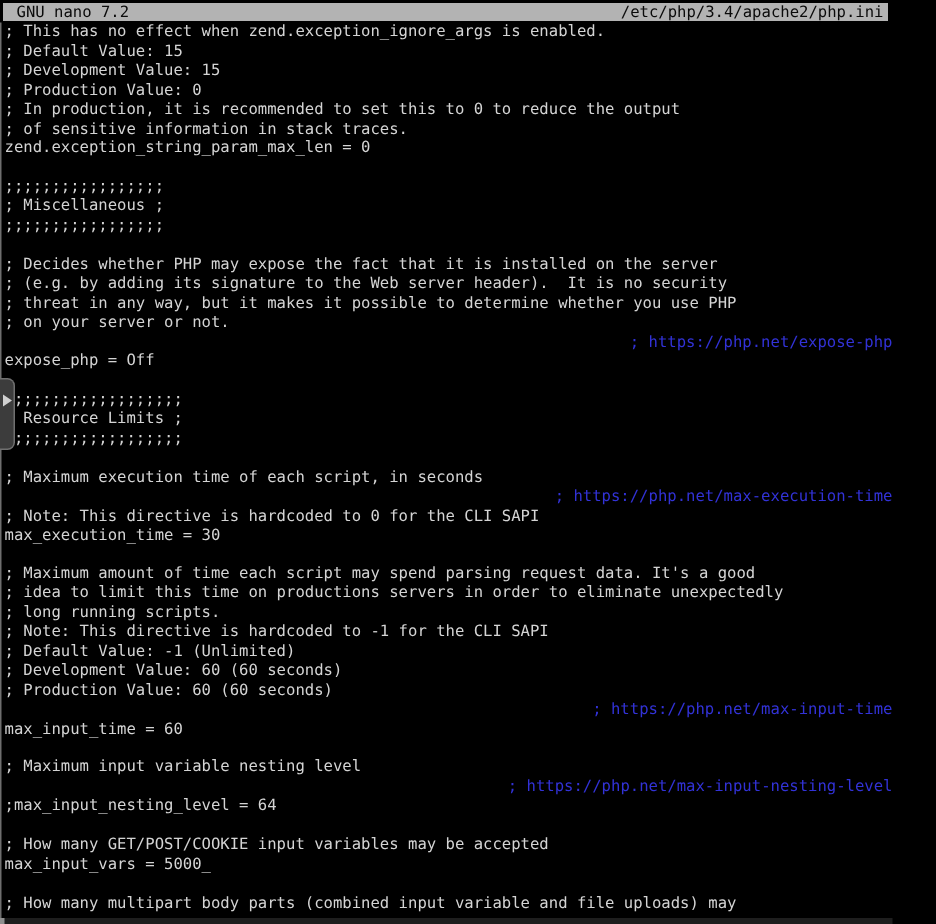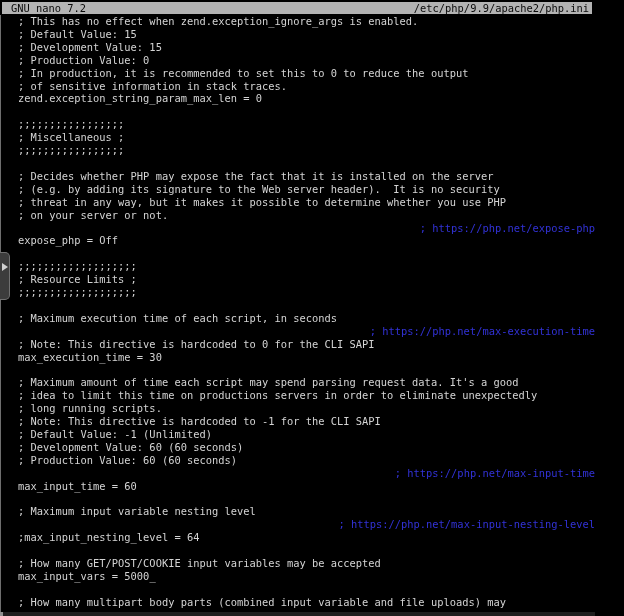--- a/index.html
+++ b/index.html
@@ -13,21 +13,21 @@
     background:#b3b3b3; color:#0a0a0a;
     font-size:10.4px; line-height:12px;
     display:flex; justify-content:space-between;
     padding:0 3px 0 9px; box-sizing:border-box;
     white-space:pre;
   }
   .titlebar .apptitle { font-weight:normal; }
   .editor {
     position:absolute; top:15px; left:0; right:0; bottom:0;
     color:#d4d4d4; font-size:10.4px; line-height:12.91px;
-    white-space:pre; border-left:1px solid #6e6e6e; padding-left:17px;
+    white-space:pre; border-left:1px solid #6e6e6e; padding-left:2px;
     box-sizing:border-box; cursor:text; overflow:hidden;
   }
   .line { height:12.91px; }
   .line.link { color:#3232d7;text-align:right; }
   .cursor { color:#d8d8d8; }
   .scroll-handle {
     position:absolute; left:0; top:252px; width:10px; height:48px;
     background:#3c3c3c; border:1px solid #707070; border-left:none;
     border-radius:0 5px 5px 0; box-sizing:border-box; cursor:pointer;
   }
@@ -43,21 +43,21 @@
     content:""; position:absolute; left:0; top:0; width:3px; height:4px; background:#8f8f8f;
   }
 </style>
 </head>
 <body>
 
 <div class="screen" style="background: rgb(0, 0, 0);">
 
   <div class="titlebar" style="background: rgb(179, 179, 179); color: rgb(10, 10, 10);">
     <span class="apptitle">GNU nano 7.2</span>
-    <span class="filepath">/etc/php/9.9/apache2/php.ini</span>
+    <span class="filepath">/etc/php/3.4/apache2/php.ini</span>
   </div>
 
   <div class="editor" id="editor" style="color: rgb(212, 212, 212);"><div class="line">; This has no effect when zend.exception_ignore_args is enabled.</div><div class="line">; Default Value: 15</div><div class="line">; Development Value: 15</div><div class="line">; Production Value: 0</div><div class="line">; In production, it is recommended to set this to 0 to reduce the output</div><div class="line">; of sensitive information in stack traces.</div><div class="line">zend.exception_string_param_max_len = 0</div><div class="line"></div><div class="line">;;;;;;;;;;;;;;;;;</div><div class="line">; Miscellaneous ;</div><div class="line">;;;;;;;;;;;;;;;;;</div><div class="line"></div><div class="line">; Decides whether PHP may expose the fact that it is installed on the server</div><div class="line">; (e.g. by adding its signature to the Web server header).  It is no security</div><div class="line">; threat in any way, but it makes it possible to determine whether you use PHP</div><div class="line">; on your server or not.</div><div class="line link" style="color: rgb(50, 50, 215);">; https://php.net/expose-php</div><div class="line">expose_php = Off</div><div class="line"></div><div class="line">;;;;;;;;;;;;;;;;;;;</div><div class="line">; Resource Limits ;</div><div class="line">;;;;;;;;;;;;;;;;;;;</div><div class="line"></div><div class="line">; Maximum execution time of each script, in seconds</div><div class="line link" style="color: rgb(50, 50, 215);">; https://php.net/max-execution-time</div><div class="line">; Note: This directive is hardcoded to 0 for the CLI SAPI</div><div class="line">max_execution_time = 30</div><div class="line"></div><div class="line">; Maximum amount of time each script may spend parsing request data. It's a good</div><div class="line">; idea to limit this time on productions servers in order to eliminate unexpectedly</div><div class="line">; long running scripts.</div><div class="line">; Note: This directive is hardcoded to -1 for the CLI SAPI</div><div class="line">; Default Value: -1 (Unlimited)</div><div class="line">; Development Value: 60 (60 seconds)</div><div class="line">; Production Value: 60 (60 seconds)</div><div class="line link" style="color: rgb(50, 50, 215);">; https://php.net/max-input-time</div><div class="line">max_input_time = 60</div><div class="line"></div><div class="line">; Maximum input variable nesting level</div><div class="line link" style="color: rgb(50, 50, 215);">; https://php.net/max-input-nesting-level</div><div class="line">;max_input_nesting_level = 64</div><div class="line"></div><div class="line">; How many GET/POST/COOKIE input variables may be accepted</div><div class="line">max_input_vars = 5000<span class="cursor">_</span></div><div class="line"></div><div class="line">; How many multipart body parts (combined input variable and file uploads) may</div></div>
 
   <div class="scroll-handle">
     <span class="tri"></span>
   </div>
 
   <div class="bottom-band"></div>
 

